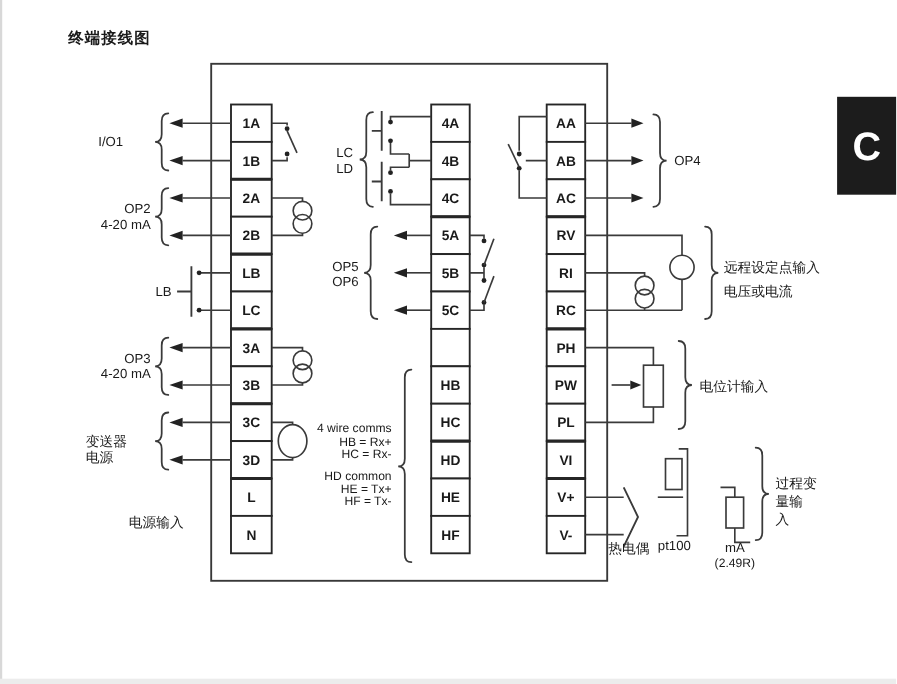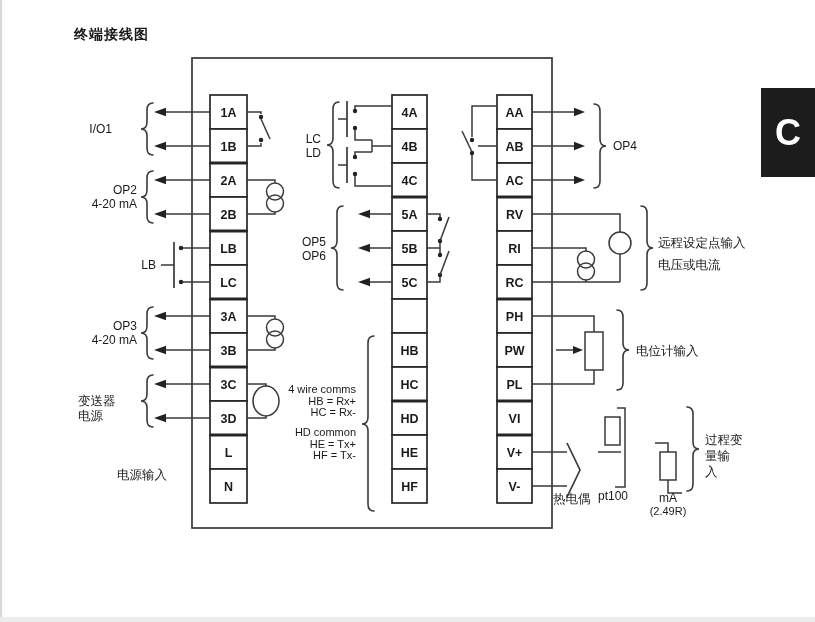--- a/index.html
+++ b/index.html
@@ -1,20 +1,20 @@
 <!DOCTYPE html>
 <html><head>
 <meta charset="utf-8">
 <style>
   html,body{margin:0;padding:0;background:#fff;}
   .page{position:relative;width:815px;height:622px;background:#ffffff;overflow:hidden;
         font-family:"Liberation Sans",sans-serif;}
   .edge-l{position:absolute;left:0;top:0;width:2px;height:622px;background:#d8d8d8;}
   .edge-b{position:absolute;left:0;top:617px;width:815px;height:5px;background:#ececec;}
-  .doc-title{position:absolute;left:74px;top:26px;font-size:14px;font-weight:bold;color:#1a1a1a;letter-spacing:1px;}
+  .doc-title{position:absolute;left:62px;top:26px;font-size:14px;font-weight:bold;color:#1a1a1a;letter-spacing:1px;}
   .side-tab{position:absolute;left:761px;top:88px;width:54px;height:89px;background:#1c1c1c;
             display:flex;align-items:center;justify-content:center;}
   .side-tab span{color:#ffffff;font-size:36px;font-weight:bold;}
   svg{position:absolute;left:0;top:0;}
   svg text{fill:#1a1a1a;font-family:"Liberation Sans",sans-serif;}
   .w{stroke:#3a3a3a;stroke-width:1.5;fill:none;}
   .w2{stroke:#3a3a3a;stroke-width:1.7;fill:none;}
   .box{fill:none;stroke:#383838;stroke-width:1.7;}
   .cell{fill:#ffffff;stroke:#262626;stroke-width:1.7;}
   .thick{stroke:#262626;stroke-width:2.8;}

